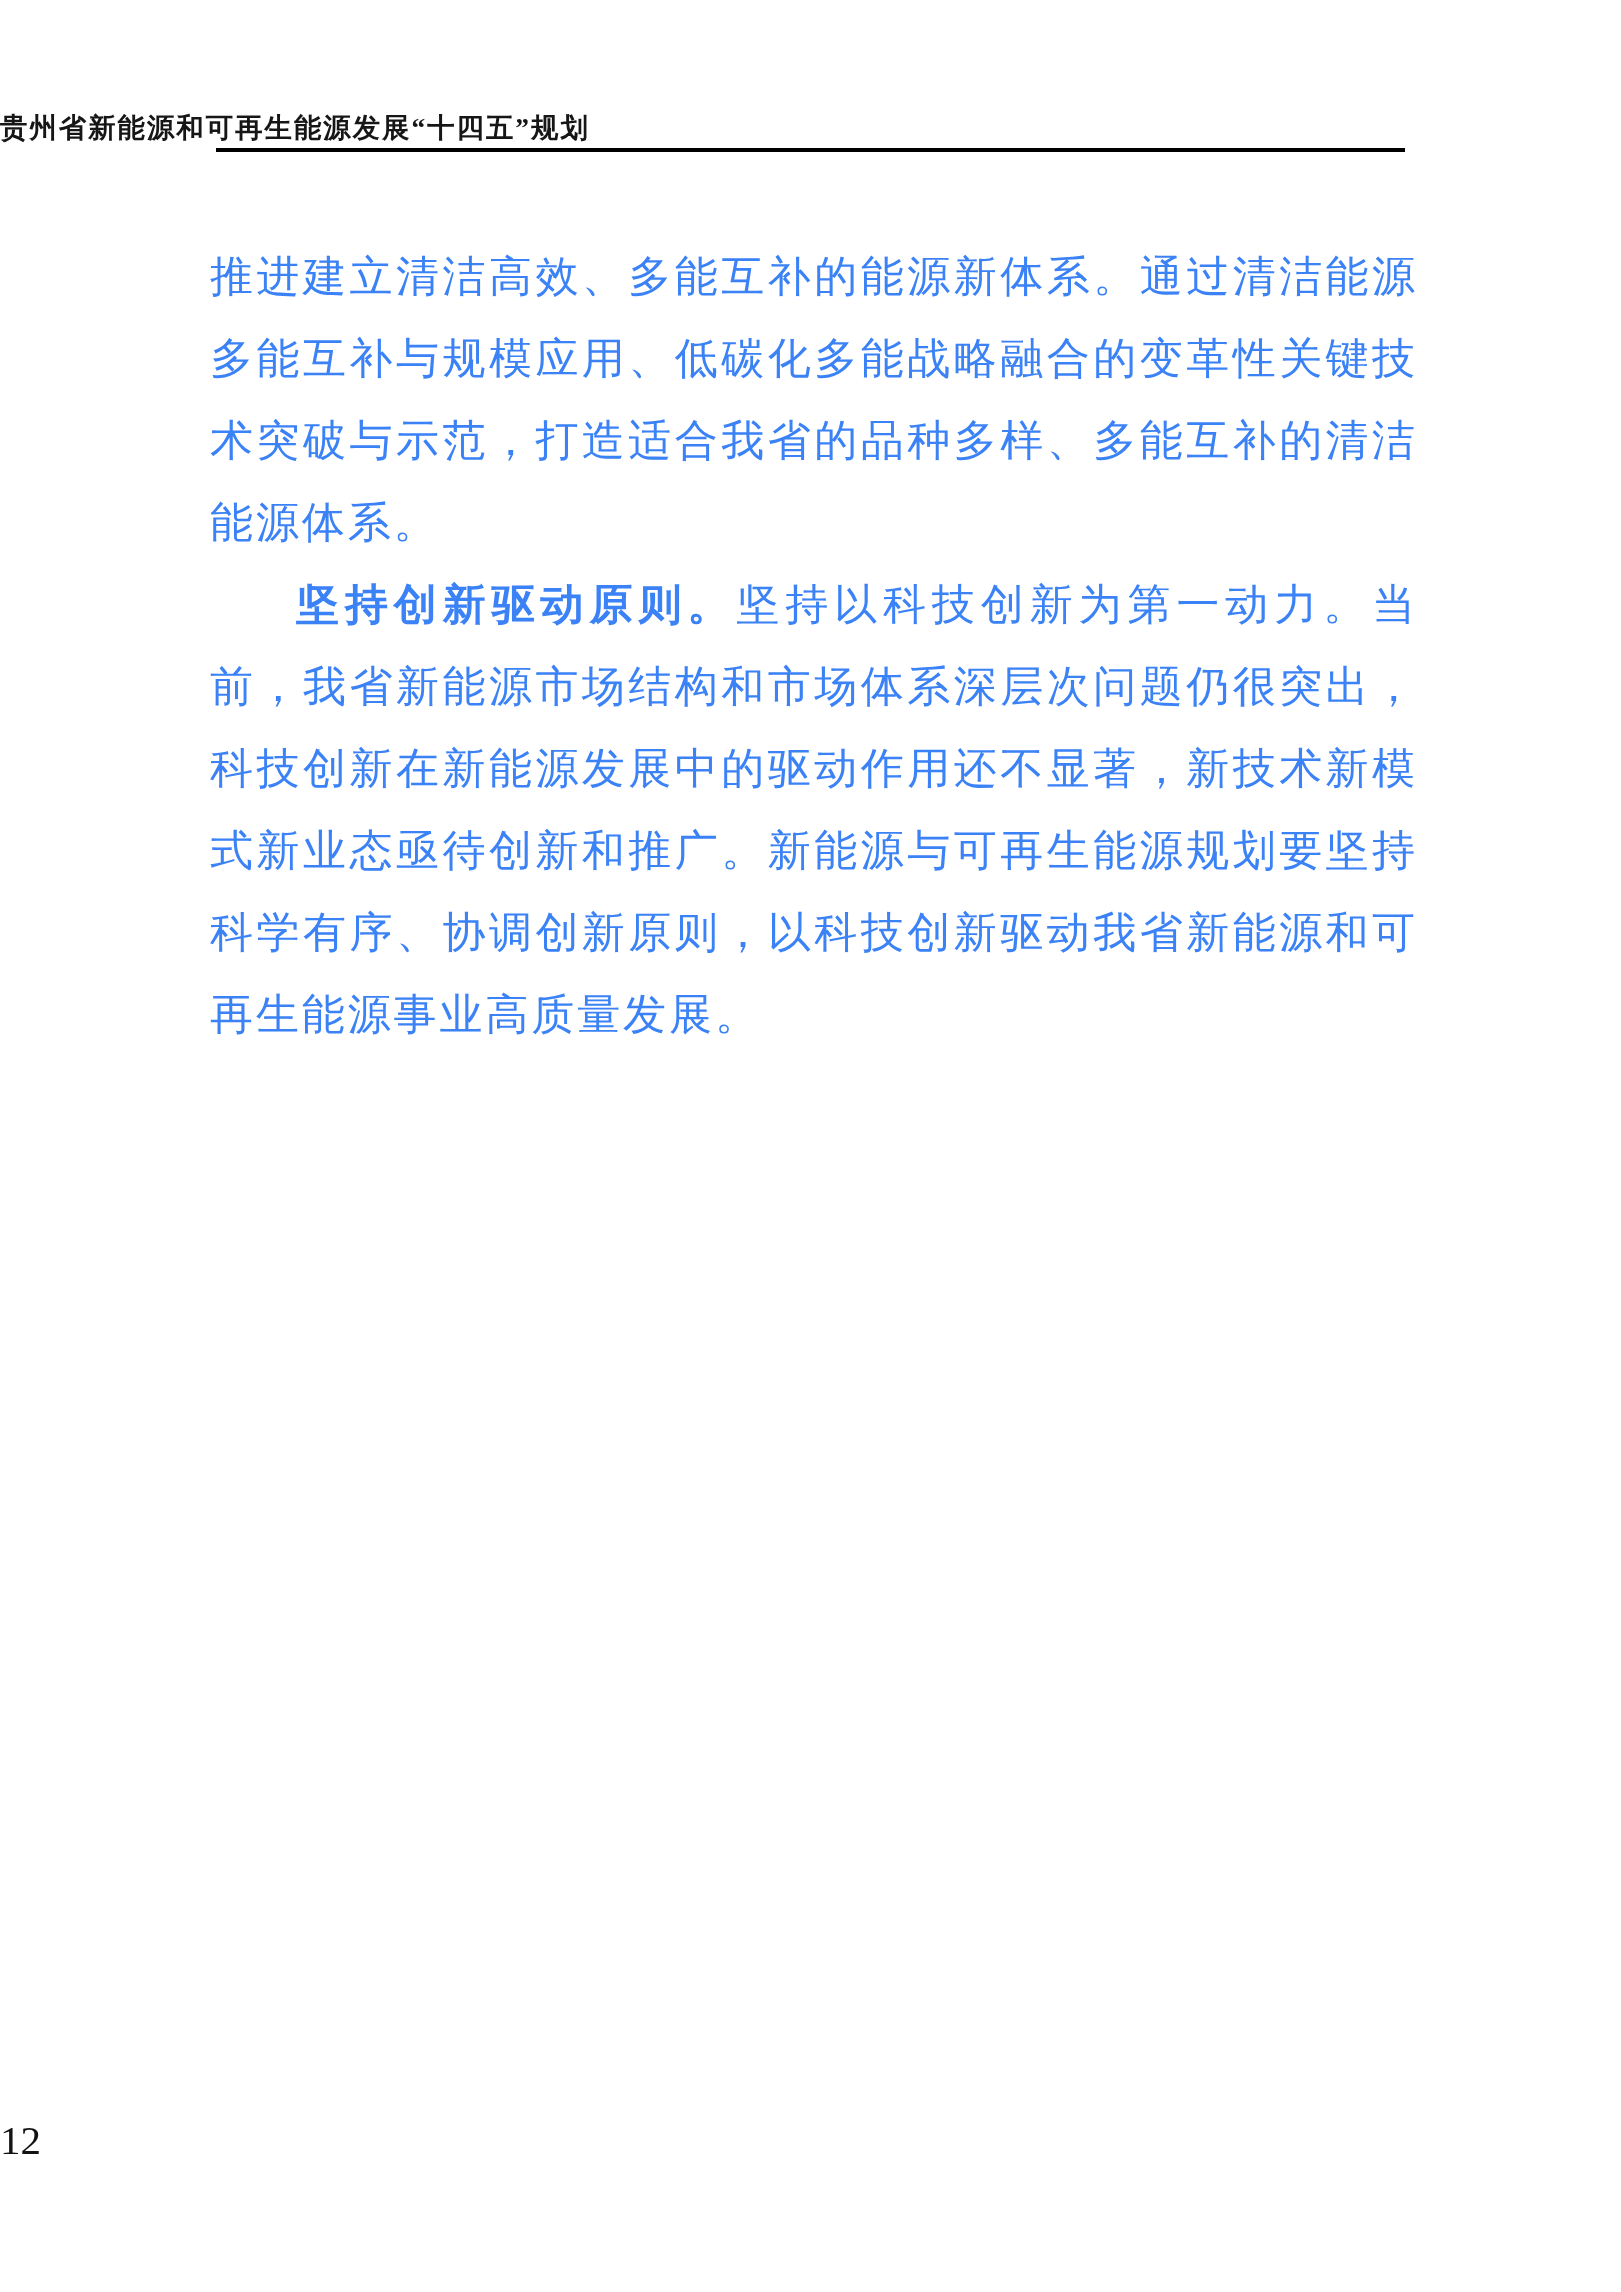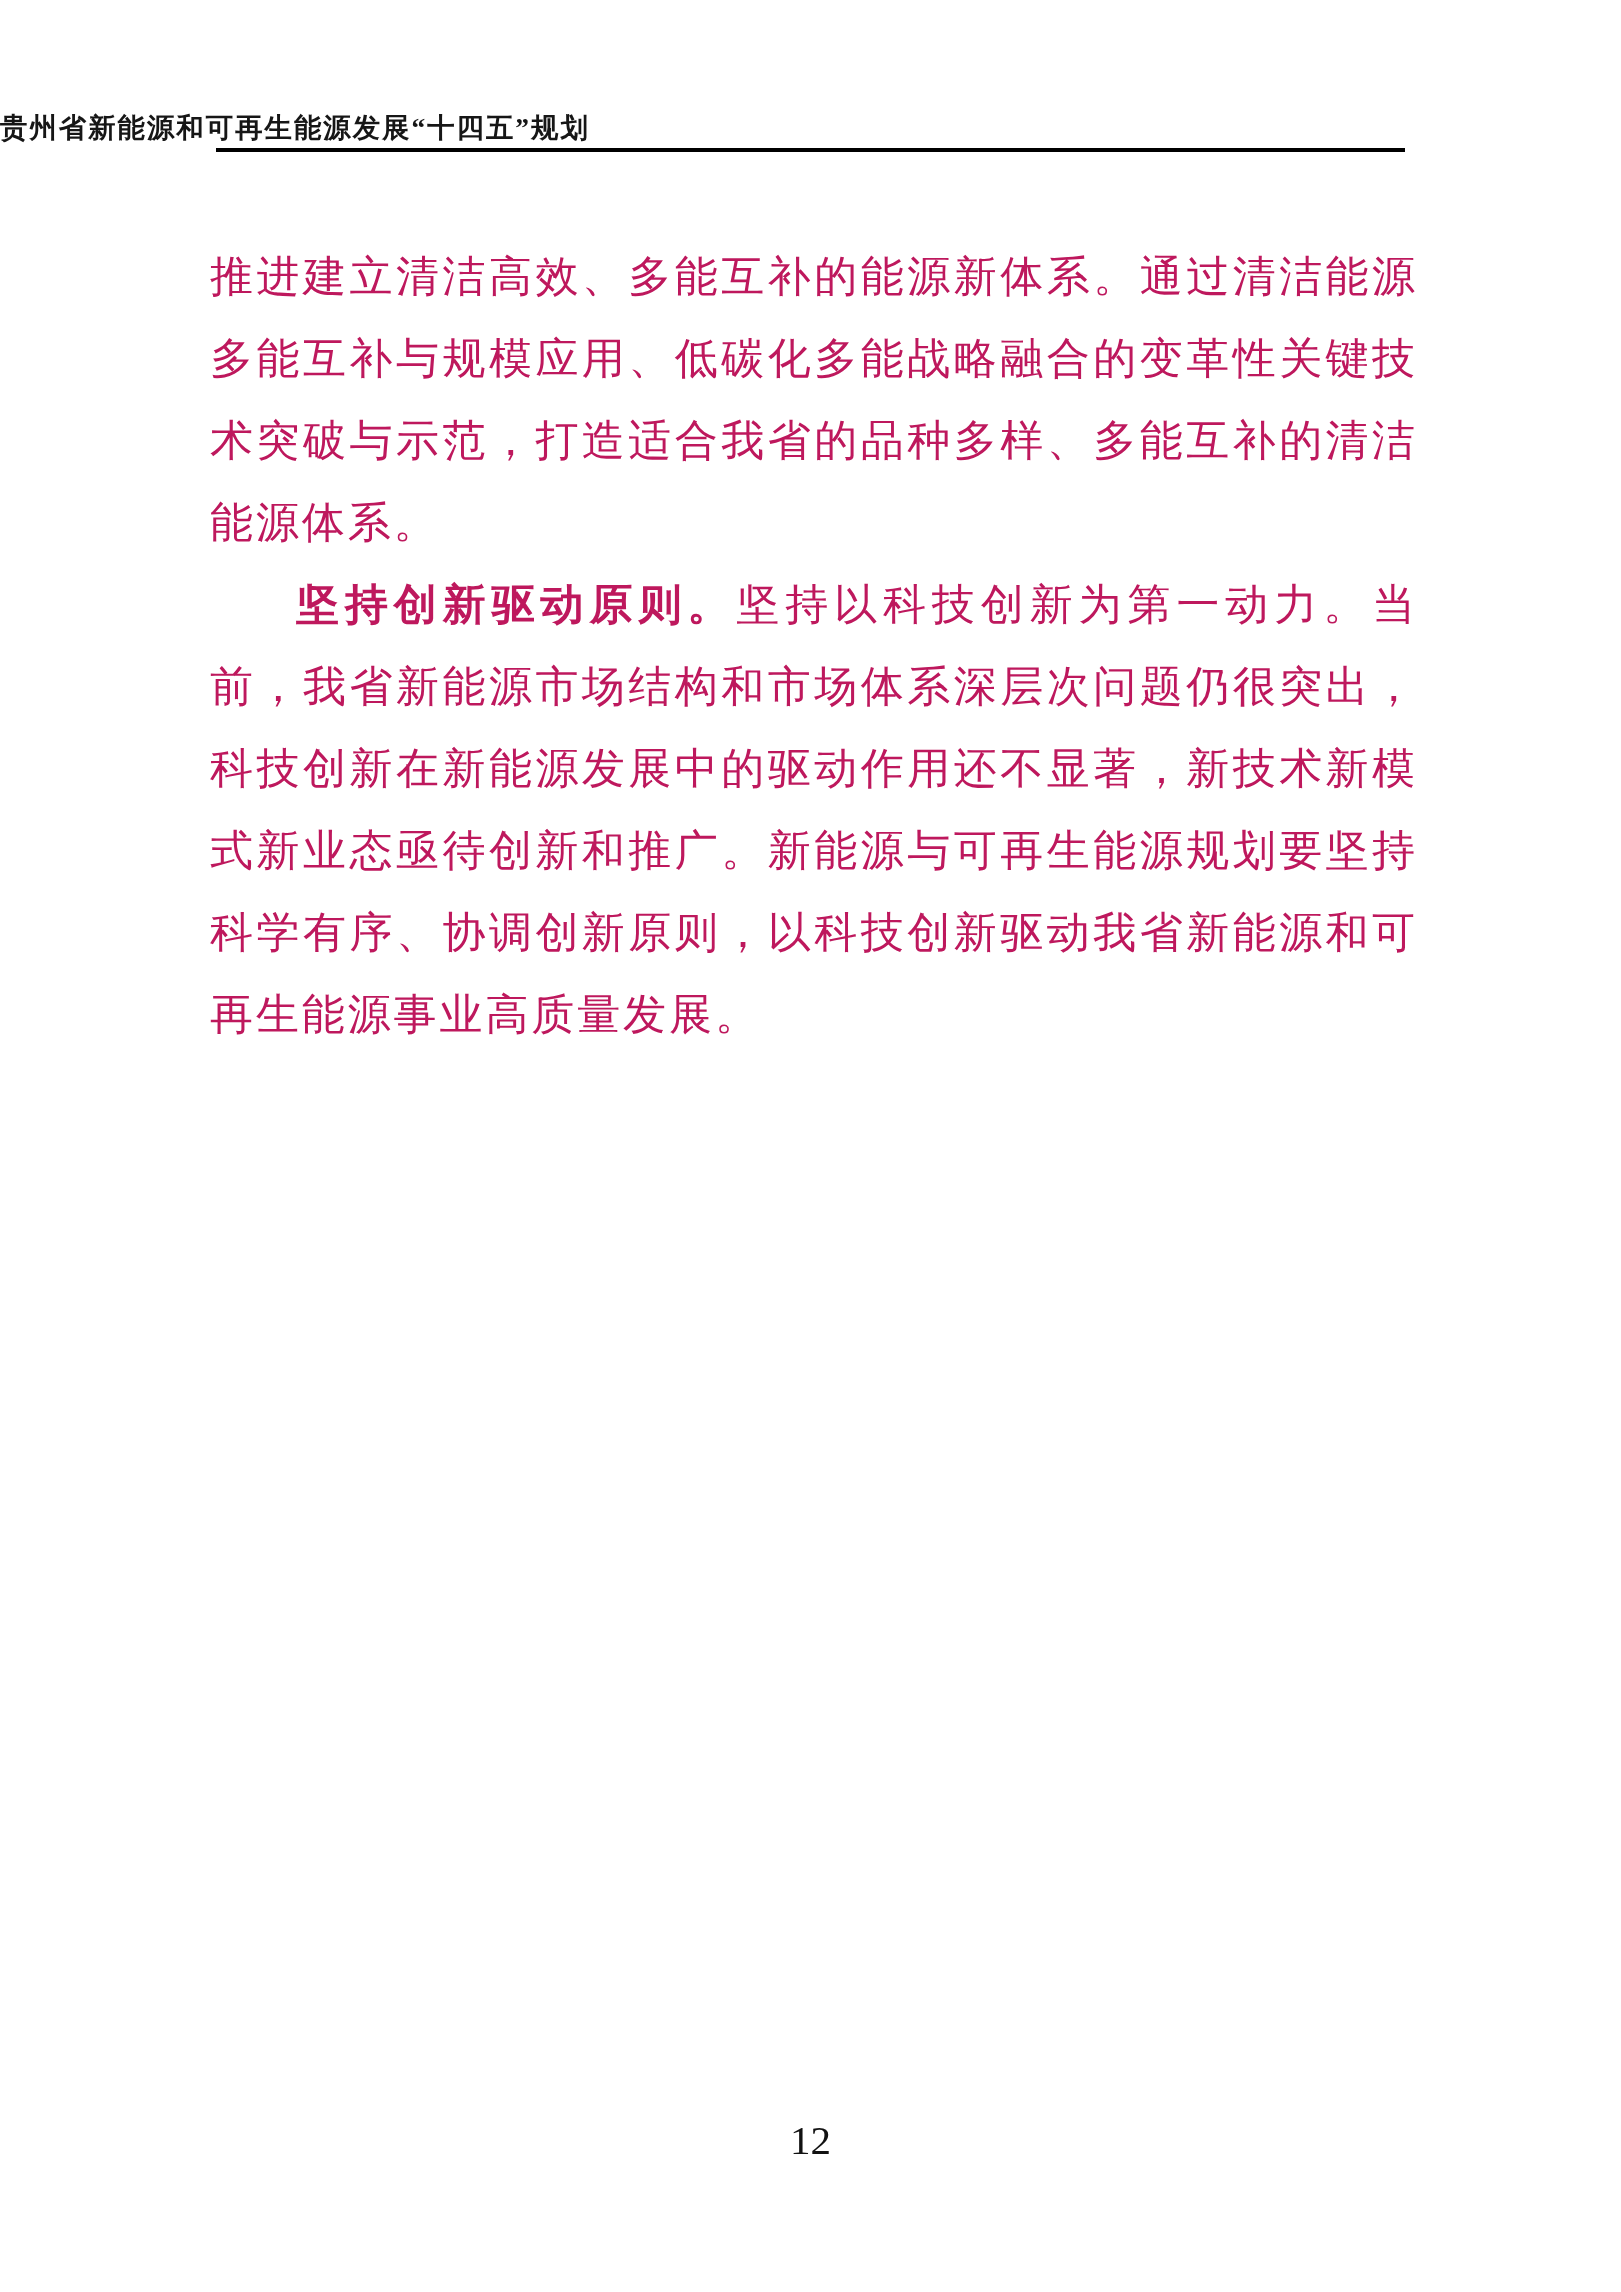--- a/index.html
+++ b/index.html
@@ -42,38 +42,38 @@
   .doc-body {
     position: absolute;
     left: 210px;
     top: 236px;
     width: 1208px;
     font-size: 43px;
     line-height: 82px;
     letter-spacing: 2.9px;
     text-align: justify;
     text-justify: inter-character;
-    color: #be185d;
+    color: #3b82f6;
   }
   .para {
     margin: 0;
     padding: 0;
   }
   .para.indent {
     text-indent: 2em;
   }
   .lead {
     font-weight: bold;
   }
   .doc-footer-pagenum {
     position: absolute;
     top: 2119px;
     left: 0;
     width: 100%;
-    text-align: center;
+    text-align: left;
     font-size: 41px;
     line-height: 43px;
     color: #121212;
   }
 </style>
 </head>
 <body>
 
 <div class="page">
 

